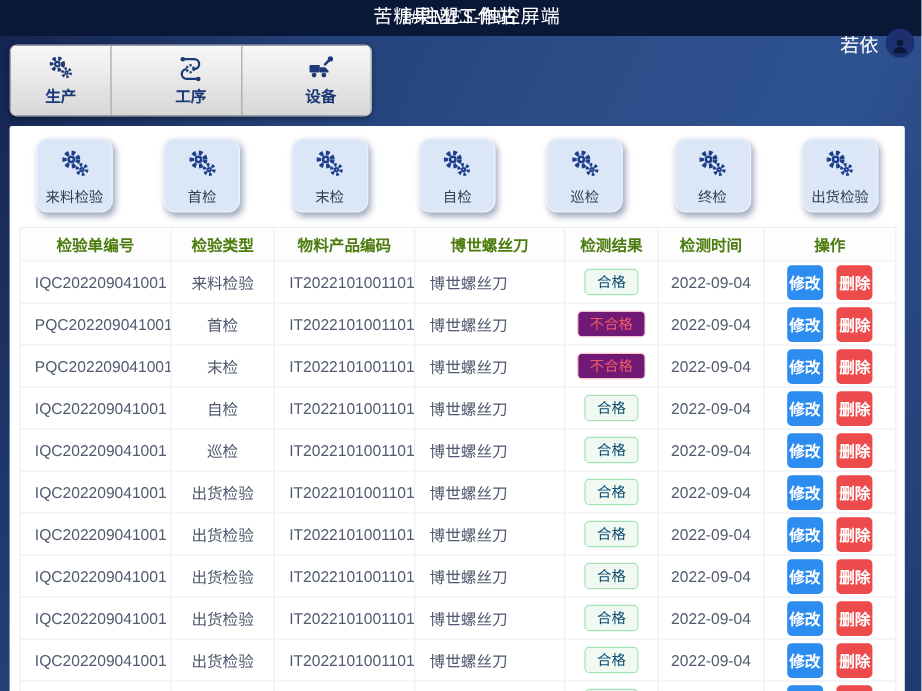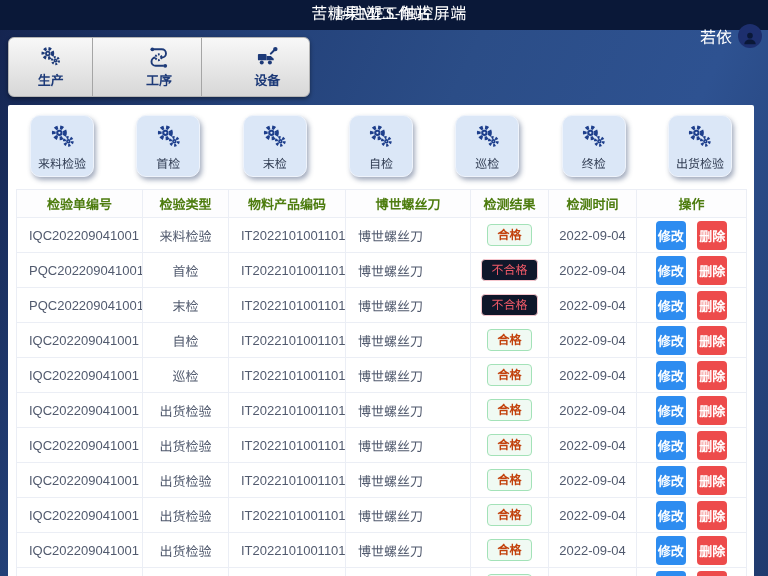--- a/index.html
+++ b/index.html
@@ -41,22 +41,22 @@
   
   table{width:100%;border-collapse:collapse;font-size:13px;color:#515a6e;table-layout:fixed;}
   th,td{border:1px solid #ebeef5;padding:0 6px;text-align:center;overflow:hidden;white-space:nowrap;}
   th{height:27px;background:#fdfdfe;color:#4d7c0f;font-weight:700;font-size:13px;}
   td{height:34px;}
   td.al{text-align:left;padding-left:12px;}
   .col-order{width:126px;} .col-type{width:86px;} .col-code{width:117px;} .col-name{width:125px;}
   .col-result{width:78px;} .col-date{width:88px;} .col-ops{width:110px;}
 
   .badge{display:inline-block;padding:3px 9px;font-size:12px;border-radius:4px;border:1px solid;line-height:1.2;}
-  .badge.pass{color:#c2410c;border-color:#a3e2b8;background:#f0faf3;font-weight:bold;}
-  .badge.fail{color:#ef5a68;border-color:#f6c6cd;background:#0f172a;}
+  .badge.pass{color:#0c4a6e;border-color:#a3e2b8;background:#f0faf3;}
+  .badge.fail{color:#ef5a68;border-color:#f6c6cd;background:#701a75;}
 
   .btn{display:inline-block;border:none;border-radius:4px;color:#fff;font-weight:700;font-size:13px;
     padding:5px 2px;margin:0 4px;cursor:pointer;font-family:inherit;}
   .btn-edit{background:#2d8cf0;}
   .btn-del{background:#ed4b4b;}
   .hidden-defs{position:absolute;width:0;height:0;overflow:hidden;}
 </style>
 </head>
 <body>
 

